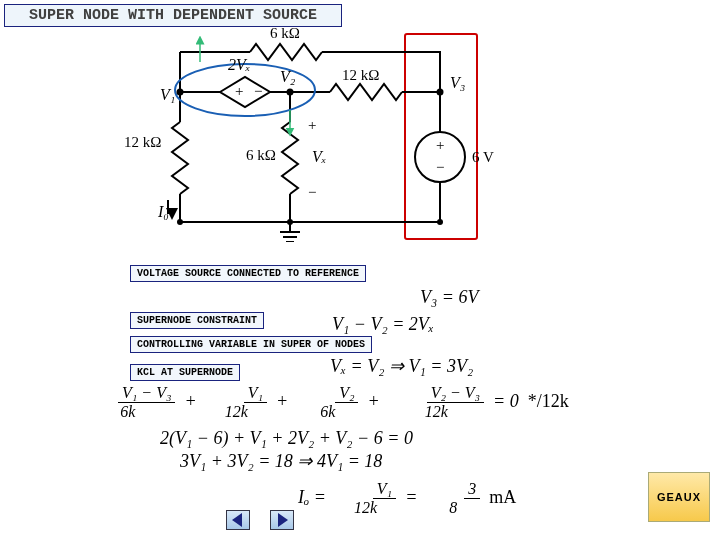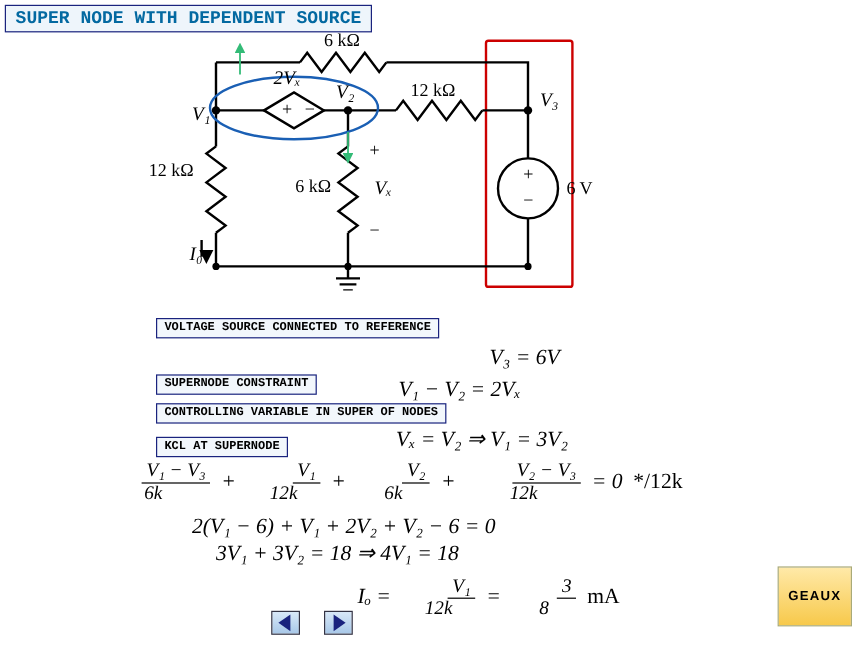--- a/index.html
+++ b/index.html
@@ -13,22 +13,22 @@
     font-size: 14px;
     position: relative;
     overflow: hidden;
   }
   .title-box {
     position: absolute;
     left: 4px;
     top: 4px;
     border: 1.5px solid #1a237e;
     background: #eef5fb;
-    padding: 2px 8px;
-    color: #0369a1;
+    padding: 2px 24px;
+    color: #404040;
     font-size: 15px;
   }
   .circuit-area {
     position: absolute;
     left: 120px;
     top: 22px;
     width: 400px;
     height: 220px;
   }
   .caption-box {
@@ -163,21 +163,21 @@
   <path class="wire" d="M48 178 v14" marker-end="url(#ab)"></path>
   <defs>
       <marker id="ab" markerWidth="6" markerHeight="6" refX="3" refY="5" orient="auto">
         <path d="M0 0 L6 3 L0 6 z" fill="#000"></path>
       </marker>
     </defs>
   <text class="comp-label" x="352" y="140">6 V</text>
 </svg>
 
 <div class="caption-box" style="left:130px; top:265px;">VOLTAGE SOURCE CONNECTED TO REFERENCE</div>
-<div class="eq-img" style="left:408px; top:287px;">V₃ = 6V</div>
+<div class="eq-img" style="left:420px; top:287px;">V₃ = 6V</div>
 
 <div class="caption-box" style="left:130px; top:312px;">SUPERNODE CONSTRAINT</div>
 <div class="eq-img" style="left:332px; top:314px;">V₁ − V₂ = 2Vₓ</div>
 
 <div class="caption-box" style="left:130px; top:336px;">CONTROLLING VARIABLE IN SUPER OF NODES</div>
 <div class="eq-img" style="left:330px; top:355px;text-align:center;">Vₓ = V₂ ⇒ V₁ = 3V₂</div>
 
 <div class="caption-box" style="left:130px; top:364px;">KCL AT SUPERNODE</div>
 
 <div class="eq-img" style="left:80px; top:384px;">

